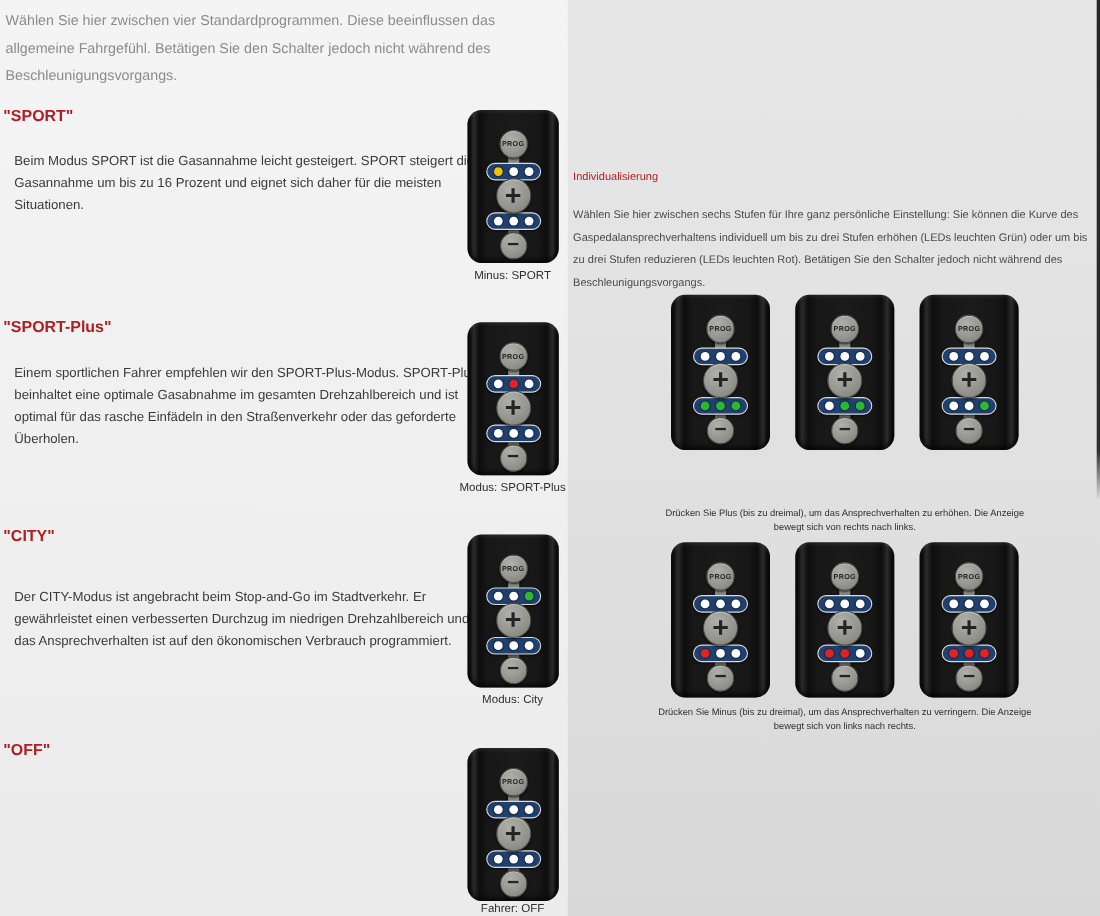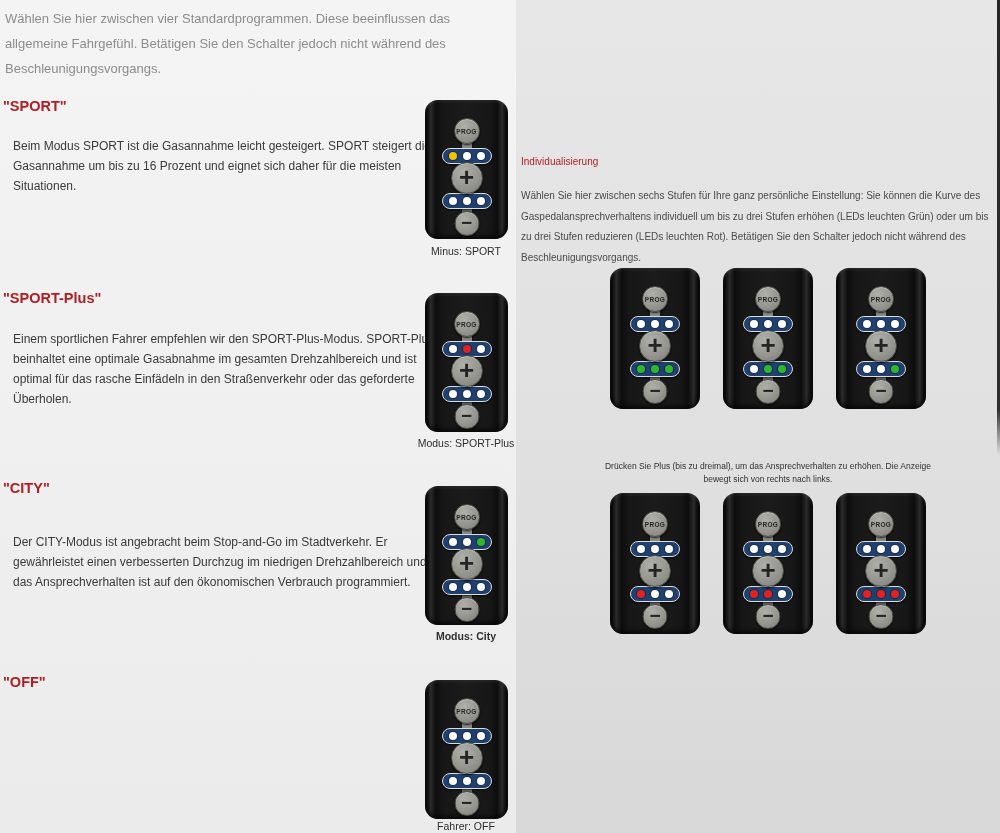--- a/index.html
+++ b/index.html
@@ -153,21 +153,21 @@
         <span class="dev-led" style="background:#2db92d"></span>
       </div>
       <div class="dev-btn dev-plus">+</div>
       <div class="dev-ledbar bar-bottom">
         <span class="dev-led" style="background:#ffffff"></span>
         <span class="dev-led" style="background:#ffffff"></span>
         <span class="dev-led" style="background:#ffffff"></span>
       </div>
       <div class="dev-btn dev-minus">−</div>
     </div>
-  <p class="caption-mid" style="top:630px;font-weight:bold;">Modus: City</p>
+  <p class="caption-mid" style="top:630px;">Modus: City</p>
 
   <div class="device mid" style="left:425px;top:680px;">
       <div class="dev-spine"></div>
       <div class="dev-btn dev-prog">PROG</div>
       <div class="dev-ledbar bar-top">
         <span class="dev-led" style="background:#ffffff"></span>
         <span class="dev-led" style="background:#ffffff"></span>
         <span class="dev-led" style="background:#ffffff"></span>
       </div>
       <div class="dev-btn dev-plus">+</div>
@@ -274,13 +274,14 @@
         <span class="dev-led" style="background:#ffffff"></span>
       </div>
       <div class="dev-btn dev-plus">+</div>
       <div class="dev-ledbar bar-bottom">
         <span class="dev-led" style="background:#e02222"></span>
         <span class="dev-led" style="background:#e02222"></span>
         <span class="dev-led" style="background:#e02222"></span>
       </div>
       <div class="dev-btn dev-minus">−</div>
     </div>
+  <p class="caption-wide" style="top:641px;">Drücken Sie Minus (bis zu dreimal), um das Ansprechverhalten zu verringern. Die Anzeige bewegt sich von links nach rechts.</p>
 </div>
 
 </body></html>

